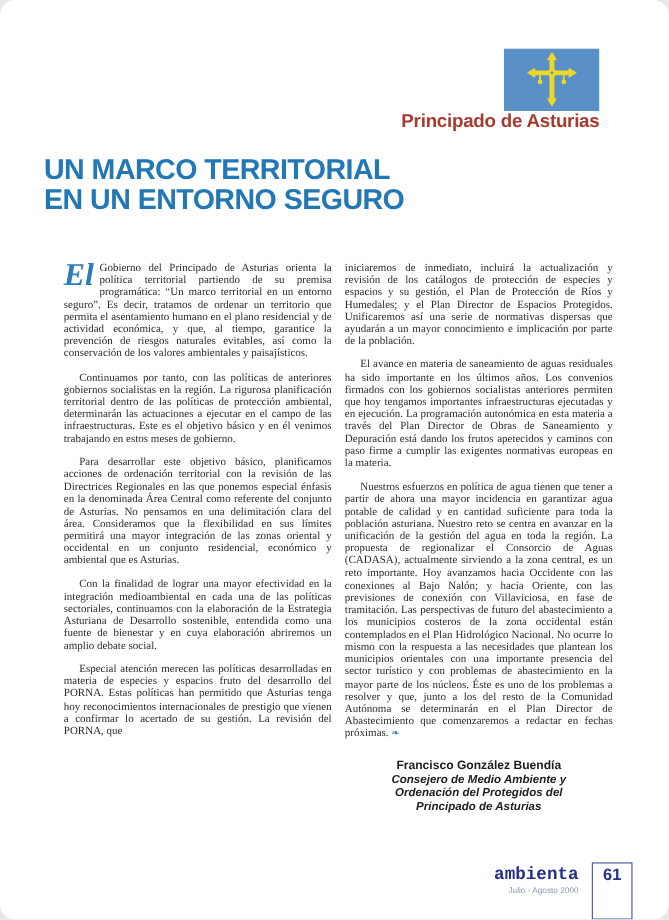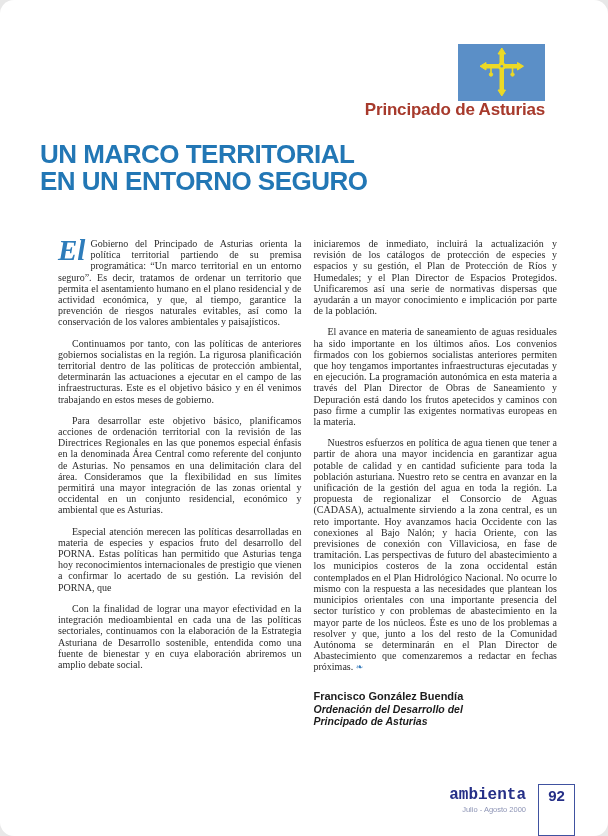--- a/index.html
+++ b/index.html
@@ -75,21 +75,21 @@
   }
   .leaf {
     font-family: "DejaVu Sans", sans-serif;
     color: #3a7dbb;
     font-size: 9px;
   }
 
   
   .signature {
     margin-top: 16px;
-    text-align: left;
+    text-align: center;
     font-family: "Liberation Sans", sans-serif;
   }
   .sig-name {
     font-weight: bold;
     font-size: 11px;
     line-height: 13px;
     color: #1c1c1c;
   }
   .sig-role {
     font-weight: bold;
@@ -161,35 +161,36 @@
   <h1 class="title">
     <span>UN MARCO TERRITORIAL</span><br>
     <span>EN UN ENTORNO SEGURO</span>
   </h1>
 
   <div class="columns">
     <div class="col">
       <p class="no-indent"><span class="dropcap">El</span><span>Gobierno del Principado de Asturias orienta la política territorial partiendo de su premisa programática: “Un marco territorial en un entorno seguro”. Es decir, tratamos de ordenar un territorio que permita el asentamiento humano en el plano residencial y de actividad económica, y que, al tiempo, garantice la prevención de riesgos naturales evitables, así como la conservación de los valores ambientales y paisajísticos.</span></p>
       <p>Continuamos por tanto, con las políticas de anteriores gobiernos socialistas en la región. La rigurosa planificación territorial dentro de las políticas de protección ambiental, determinarán las actuaciones a ejecutar en el campo de las infraestructuras. Este es el objetivo básico y en él venimos trabajando en estos meses de gobierno.</p>
       <p>Para desarrollar este objetivo básico, planificamos acciones de ordenación territorial con la revisión de las Directrices Regionales en las que ponemos especial énfasis en la denominada Área Central como referente del conjunto de Asturias. No pensamos en una delimitación clara del área. Consideramos que la flexibilidad en sus límites permitirá una mayor integración de las zonas oriental y occidental en un conjunto residencial, económico y ambiental que es Asturias.</p>
+      <p>Con la finalidad de lograr una mayor efectividad en la integración medioambiental en cada una de las políticas sectoriales, continuamos con la elaboración de la Estrategia Asturiana de Desarrollo sostenible, entendida como una fuente de bienestar y en cuya elaboración abriremos un amplio debate social.</p>
       <p>Especial atención merecen las políticas desarrolladas en materia de especies y espacios fruto del desarrollo del PORNA. Estas políticas han permitido que Asturias tenga hoy reconocimientos internacionales de prestigio que vienen a confirmar lo acertado de su gestión. La revisión del PORNA, que</p>
-      <p>Con la finalidad de lograr una mayor efectividad en la integración medioambiental en cada una de las políticas sectoriales, continuamos con la elaboración de la Estrategia Asturiana de Desarrollo sostenible, entendida como una fuente de bienestar y en cuya elaboración abriremos un amplio debate social.</p>
     </div>
     <div class="col">
       <p class="no-indent">iniciaremos de inmediato, incluirá la actualización y revisión de los catálogos de protección de especies y espacios y su gestión, el Plan de Protección de Ríos y Humedales; y el Plan Director de Espacios Protegidos. Unificaremos así una serie de normativas dispersas que ayudarán a un mayor conocimiento e implicación por parte de la población.</p>
       <p>El avance en materia de saneamiento de aguas residuales ha sido importante en los últimos años. Los convenios firmados con los gobiernos socialistas anteriores permiten que hoy tengamos importantes infraestructuras ejecutadas y en ejecución. La programación autonómica en esta materia a través del Plan Director de Obras de Saneamiento y Depuración está dando los frutos apetecidos y caminos con paso firme a cumplir las exigentes normativas europeas en la materia.</p>
       <p><span>Nuestros esfuerzos en política de agua tienen que tener a partir de ahora una mayor incidencia en garantizar agua potable de calidad y en cantidad suficiente para toda la población asturiana. Nuestro reto se centra en avanzar en la unificación de la gestión del agua en toda la región. La propuesta de regionalizar el Consorcio de Aguas (CADASA), actualmente sirviendo a la zona central, es un reto importante. Hoy avanzamos hacia Occidente con las conexiones al Bajo Nalón; y hacia Oriente, con las previsiones de conexión con Villaviciosa, en fase de tramitación. Las perspectivas de futuro del abastecimiento a los municipios costeros de la zona occidental están contemplados en el Plan Hidrológico Nacional. No ocurre lo mismo con la respuesta a las necesidades que plantean los municipios orientales con una importante presencia del sector turístico y con problemas de abastecimiento en la mayor parte de los núcleos. Éste es uno de los problemas a resolver y que, junto a los del resto de la Comunidad Autónoma se determinarán en el Plan Director de Abastecimiento que comenzaremos a redactar en fechas próximas.</span> <span class="leaf">❧</span></p>
 
       <div class="signature">
         <div class="sig-name">Francisco González Buendía</div>
-        <div class="sig-role">Ordenación del Desarrollo del</div>
+        <div class="sig-role">Consejero de Medio Ambiente y</div>
+        <div class="sig-role">Ordenación del Protegidos del</div>
         <div class="sig-role">Principado de Asturias</div>
       </div>
     </div>
   </div>
 
   <div class="mag-name">ambienta</div>
   <div class="mag-date">Julio - Agosto 2000</div>
   <div class="page-box">
-    <span class="page-num">92</span>
+    <span class="page-num">61</span>
   </div>
 
 </div>
 
 </body></html>

